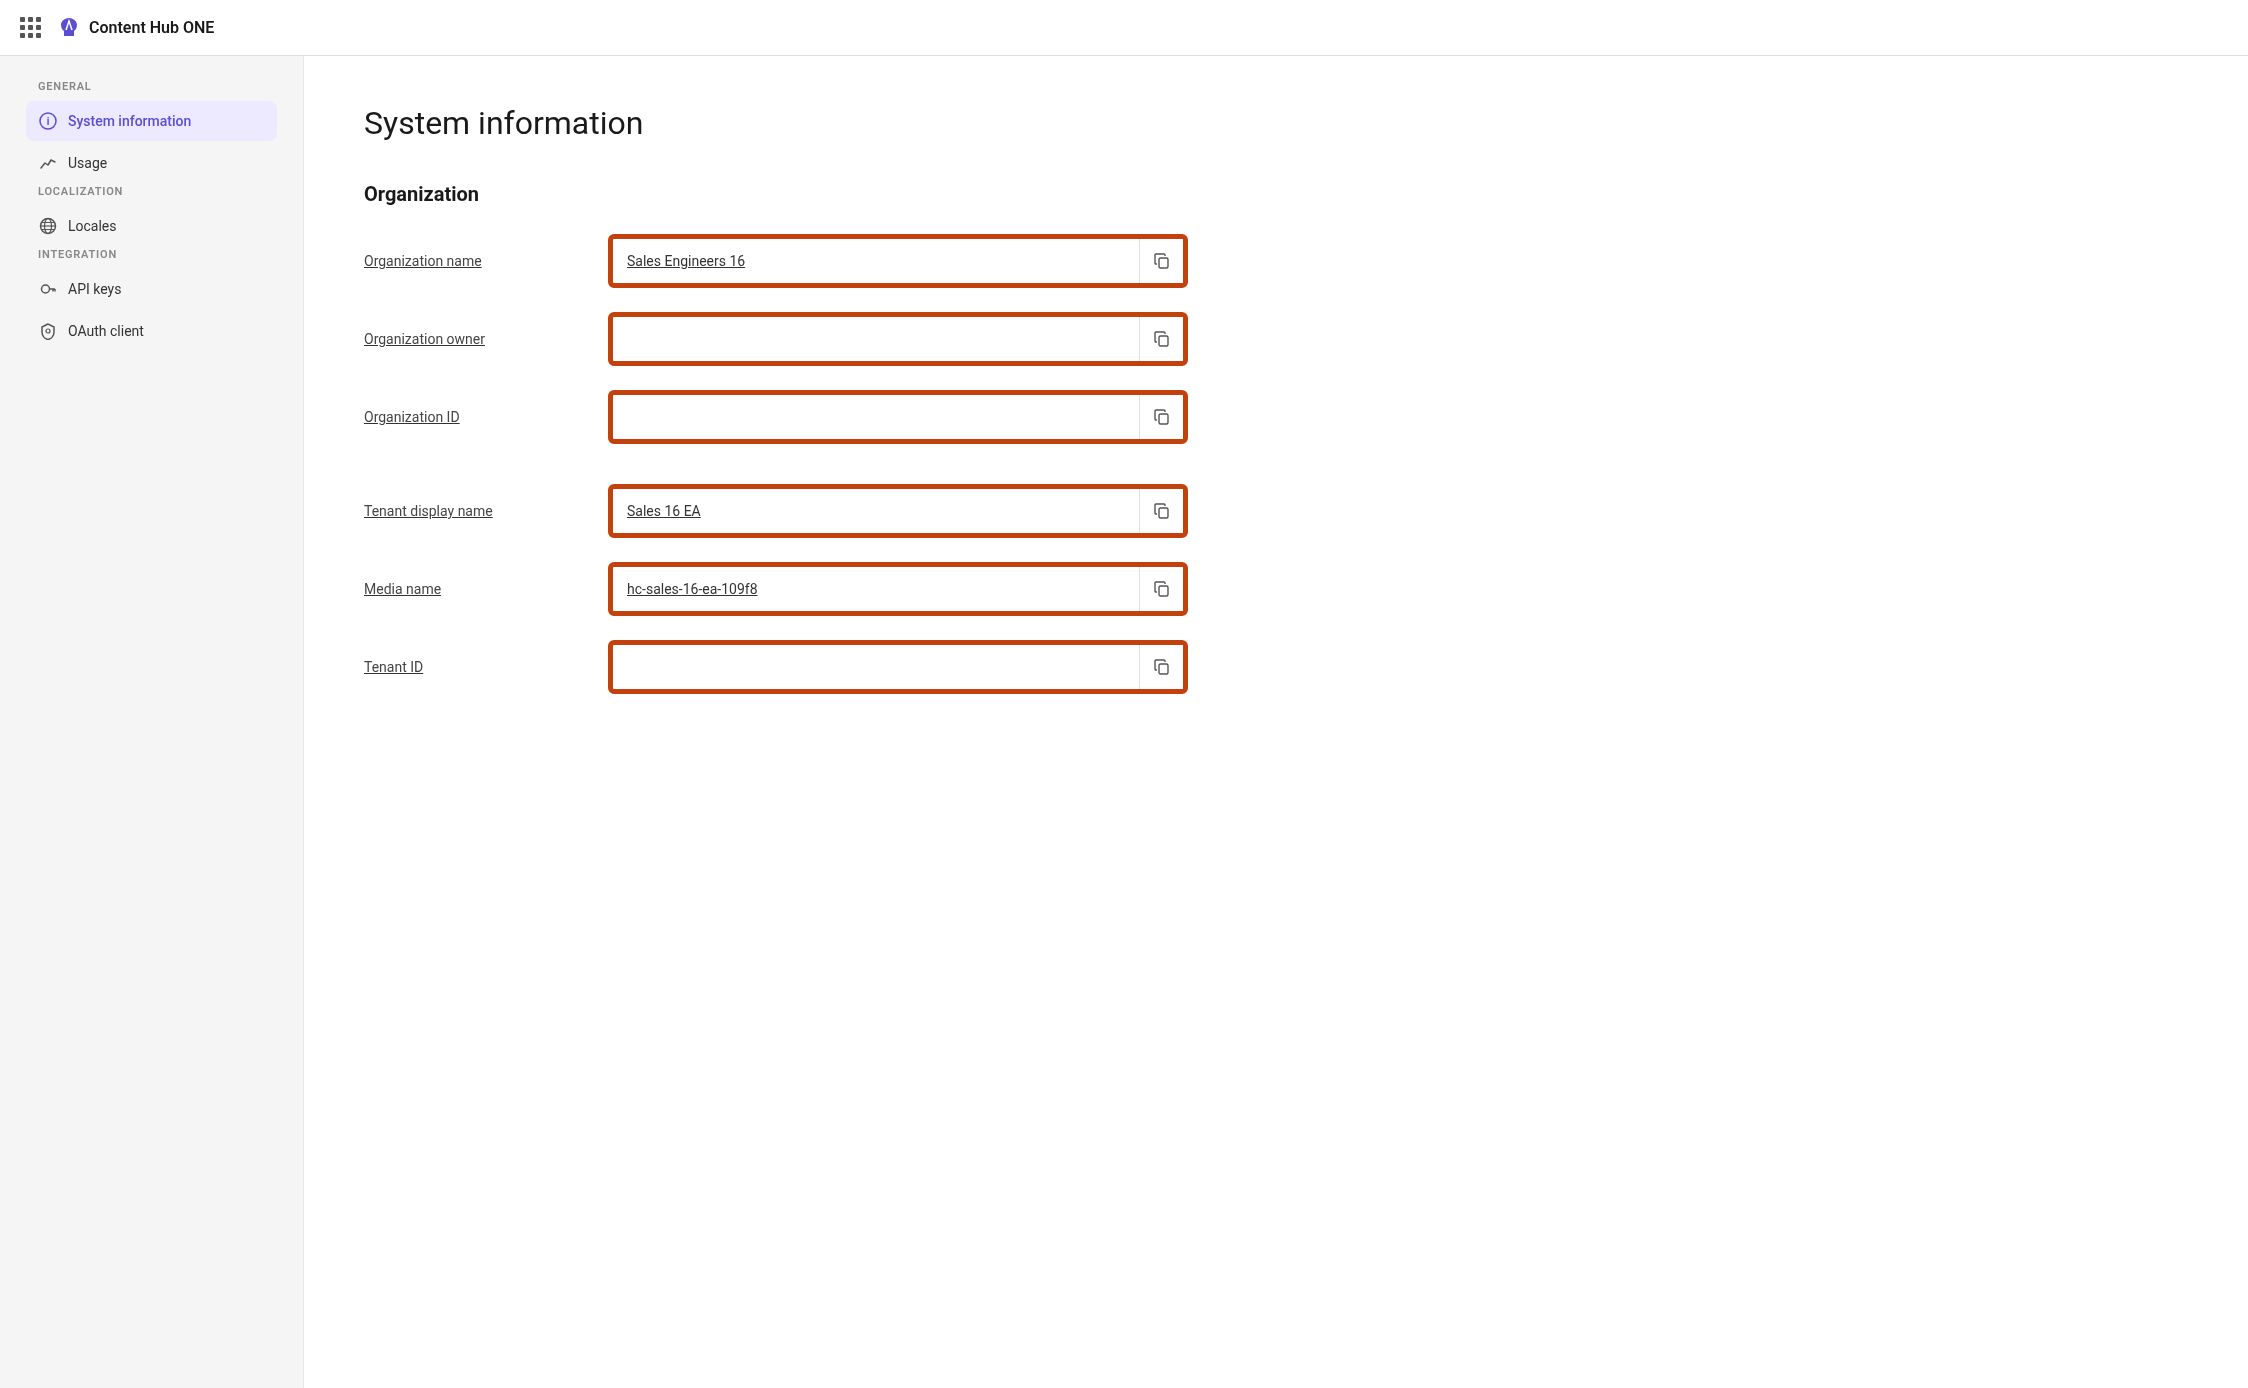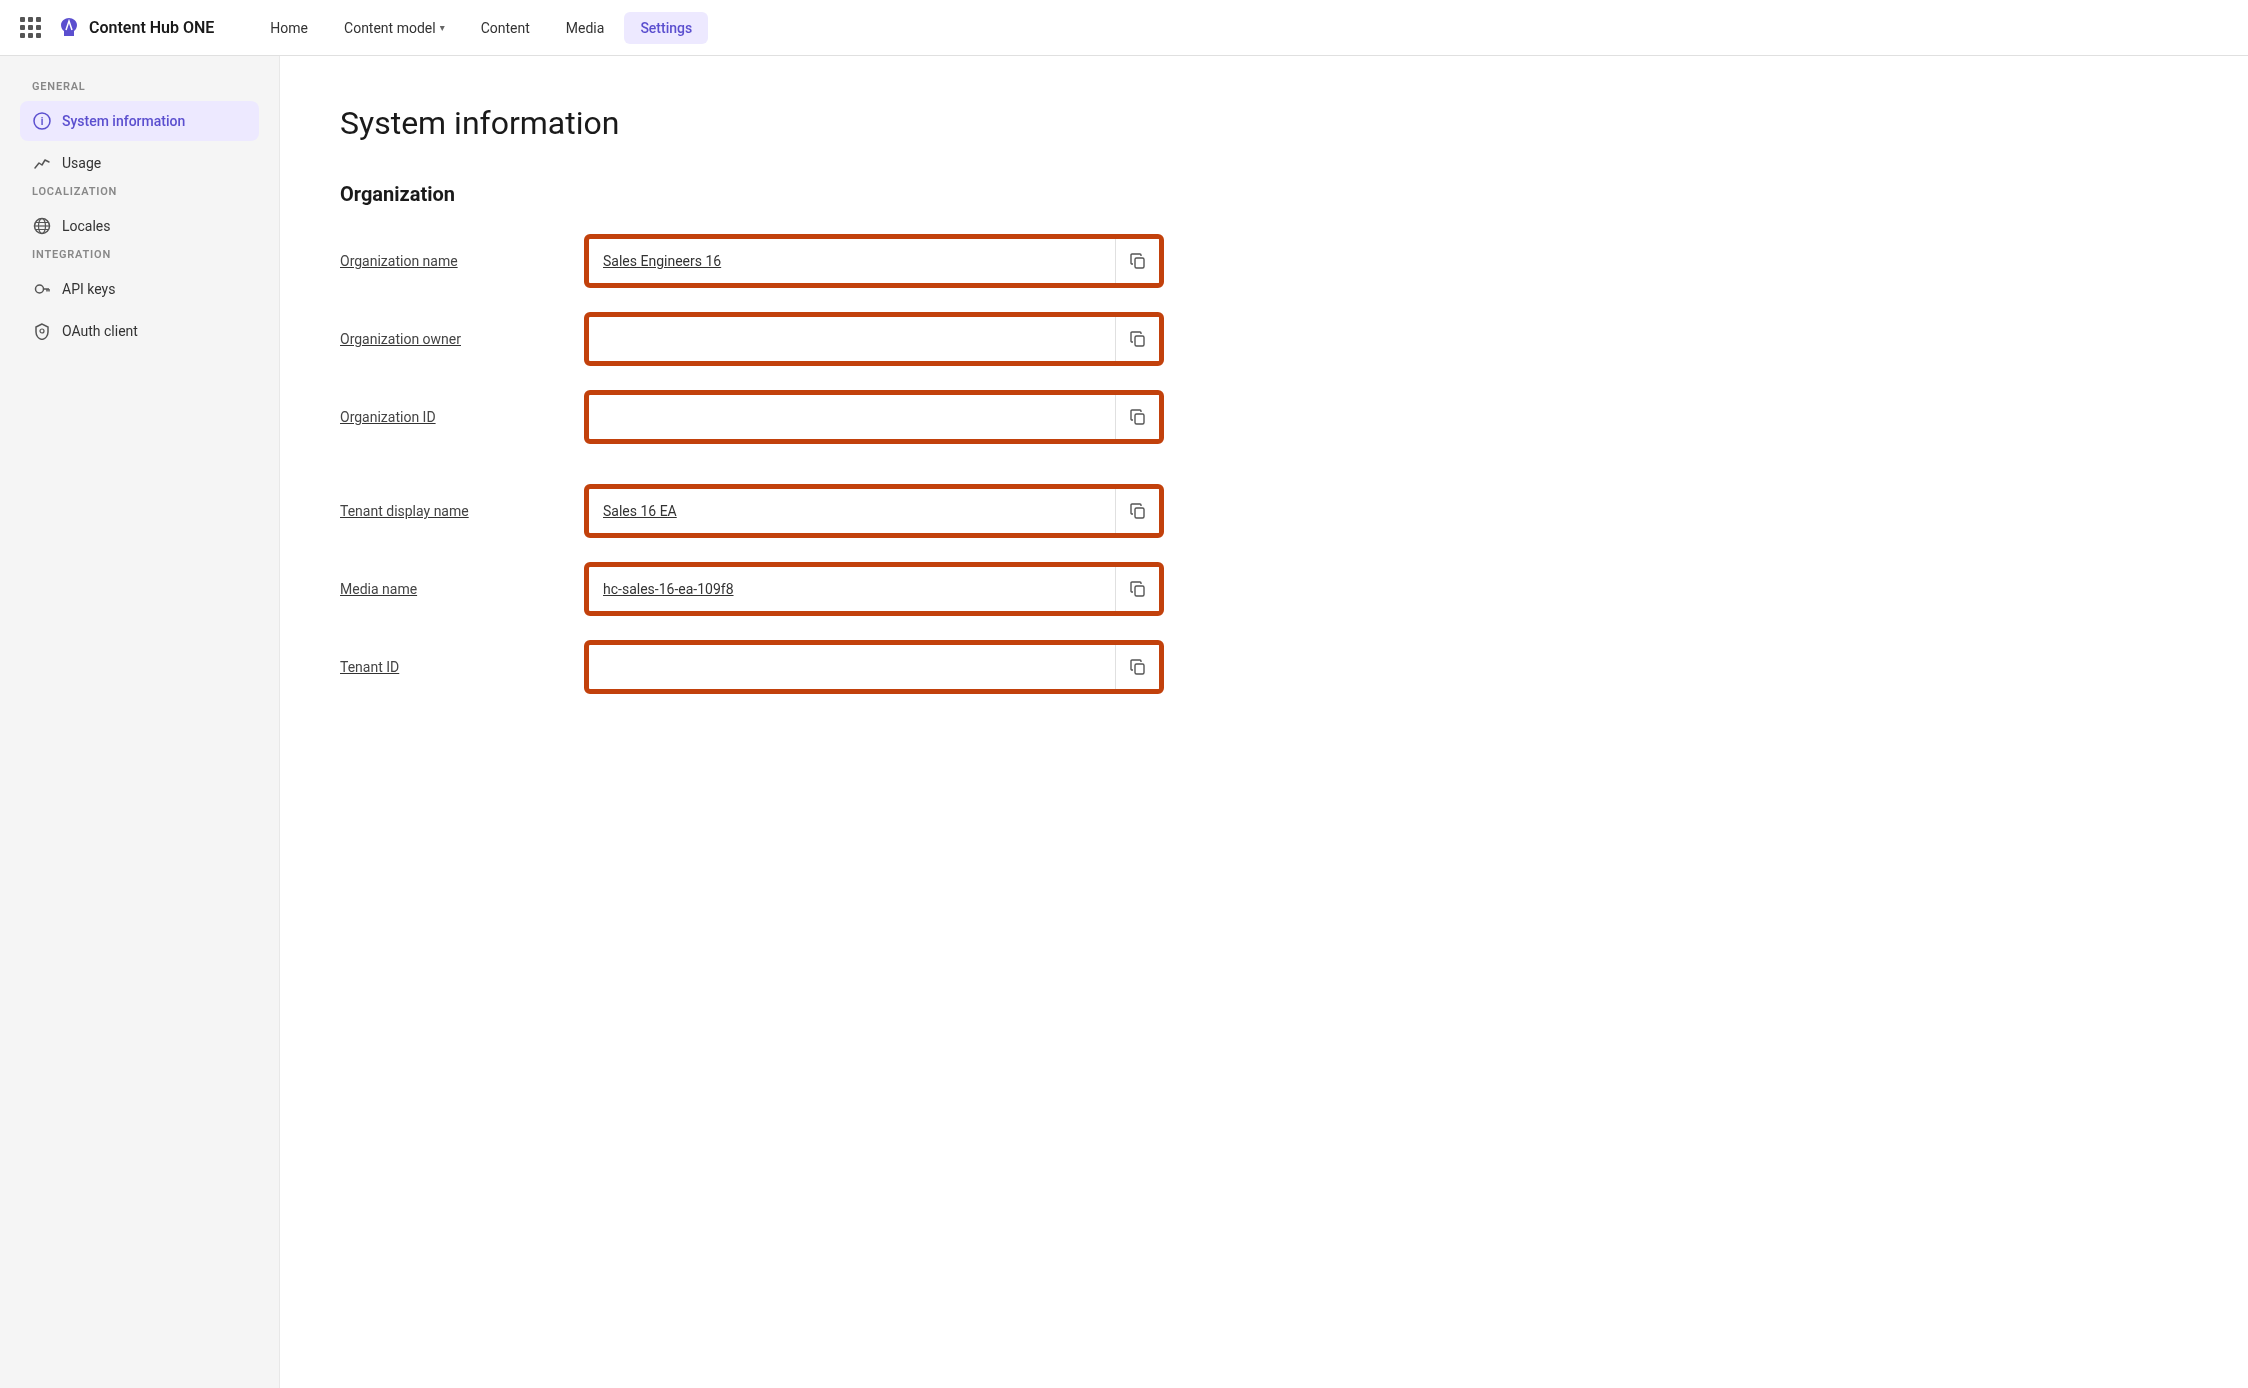--- a/index.html
+++ b/index.html
@@ -93,23 +93,23 @@
     }
 
     
     .layout {
       display: flex;
       min-height: calc(100vh - 56px);
     }
 
     
     .sidebar {
-      width: 280px;
+      width: 304px;
       background: #f5f5f5;
-      padding: 24px 20px;
+      padding: 24px 26px;
       flex-shrink: 0;
       border-right: 1px solid #e8e8e8;
     }
 
     .sidebar-section-label {
       font-size: 11px;
       font-weight: 600;
       color: #888;
       letter-spacing: 0.8px;
       text-transform: uppercase;
@@ -249,38 +249,20 @@
   <a class="topnav-logo">
     <span class="topnav-logo-icon">
       <svg width="24" height="24" viewBox="0 0 24 24" fill="none">
         <path d="M12 2C8 2 4 5 4 9c0 2.5 1.2 4.7 3 6.1V20h10v-4.9c1.8-1.4 3-3.6 3-6.1 0-4-4-7-8-7z" fill="#5b4fcf"></path>
         <path d="M9 14l3-9 3 9" stroke="#fff" stroke-width="1.5" fill="none"></path>
       </svg>
     </span>
     <span class="topnav-logo-text">Content Hub ONE</span>
   </a>
 
-  <div class="topnav-links">
-    <a class="topnav-link">
-      <span>Home</span>
-    </a>
-    <a class="topnav-link">
-      <span>Content model</span>
-      <span class="chevron">▾</span>
-    </a>
-    <a class="topnav-link">
-      <span>Content</span>
-    </a>
-    <a class="topnav-link">
-      <span>Media</span>
-    </a>
-    <a class="topnav-link active">
-      <span>Settings</span>
-    </a>
-  </div>
 </nav>
 
 <div class="layout">
 
   <aside class="sidebar">
 
     <div class="sidebar-section-label">GENERAL</div>
 
     <div class="sidebar-item active">
       <span class="icon">

